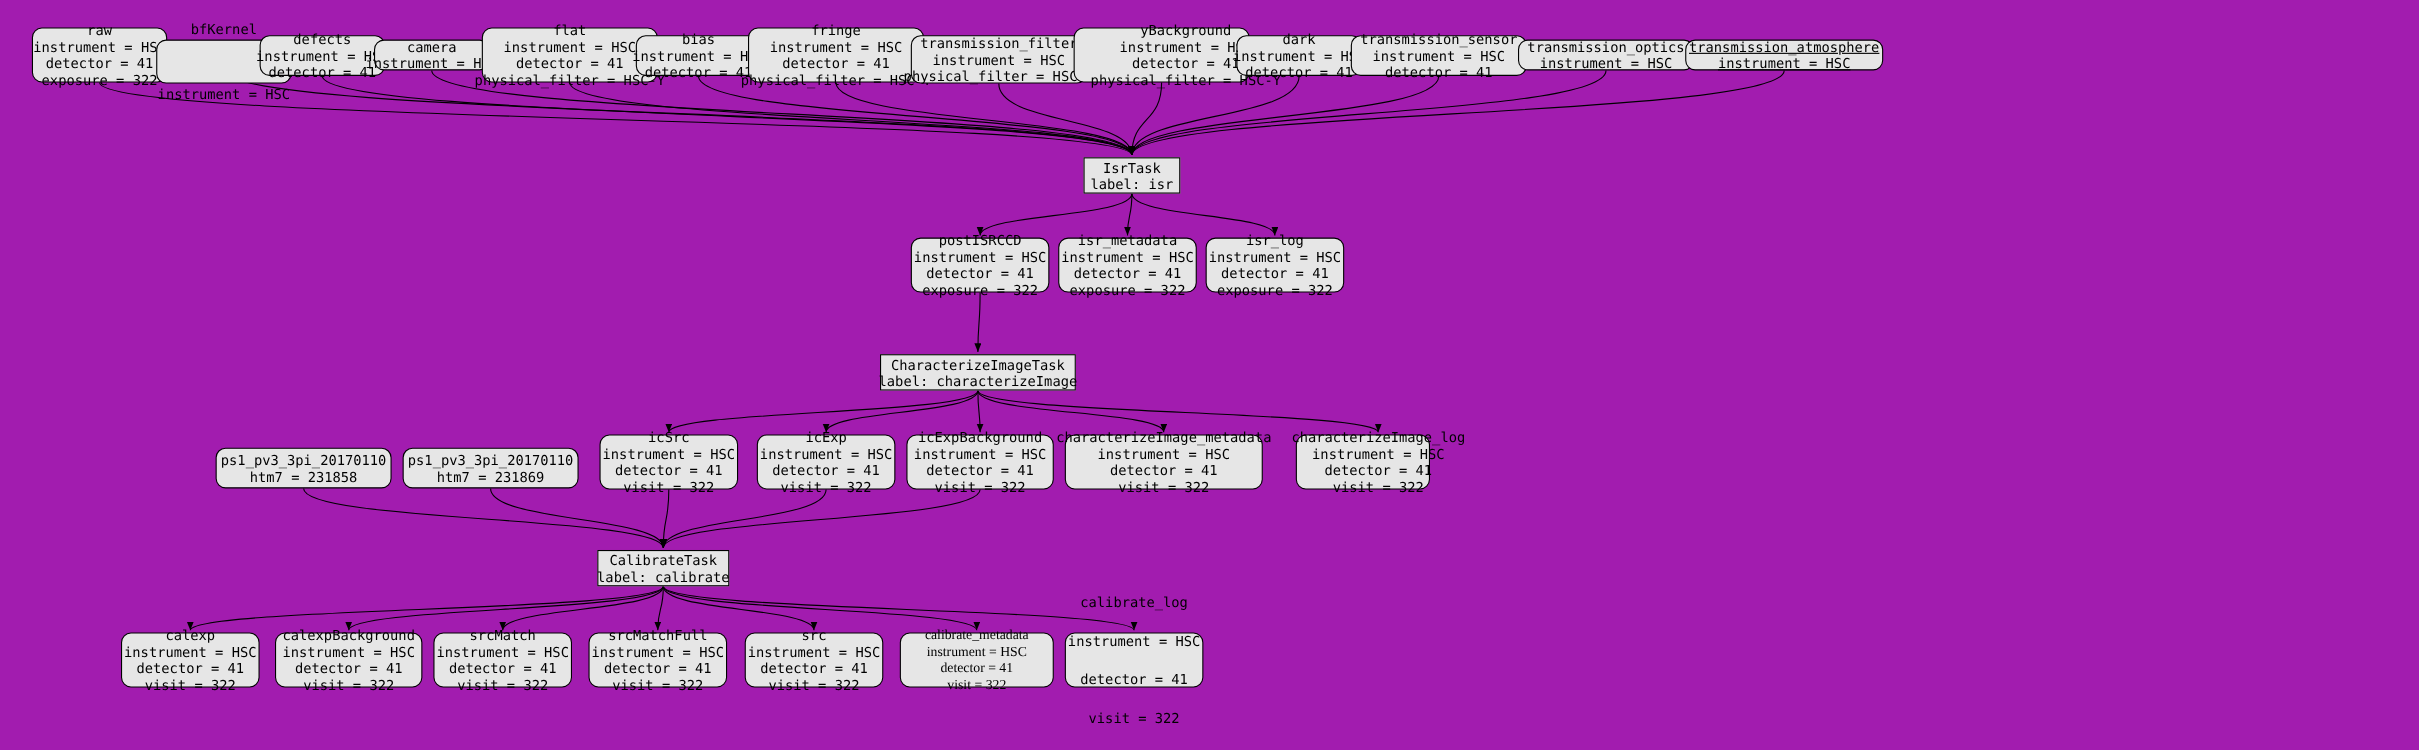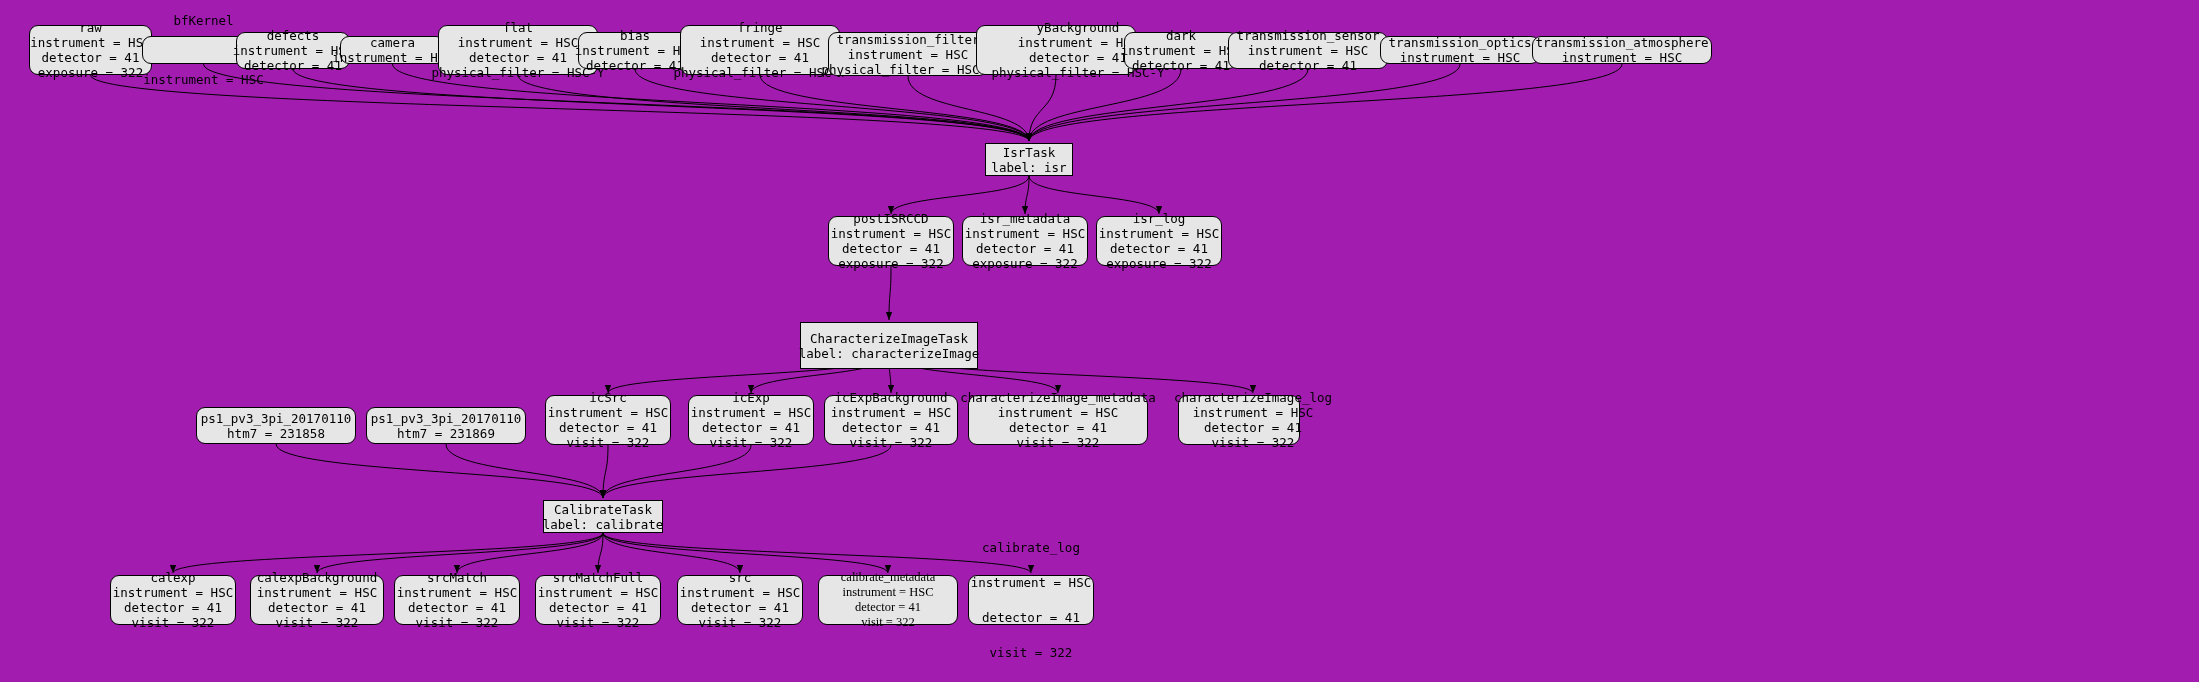--- a/index.html
+++ b/index.html
@@ -93,37 +93,37 @@
         <path d="M603,533 C603,556.1 317,551.9 317,573" marker-end="url(#arrow)"></path>
         <path d="M603,533 C603,556.1 457,551.9 457,573" marker-end="url(#arrow)"></path>
         <path d="M603,533 C603,556.1 598,551.9 598,573" marker-end="url(#arrow)"></path>
         <path d="M603,533 C603,556.1 740,551.9 740,573" marker-end="url(#arrow)"></path>
         <path d="M603,533 C603,556.1 888,551.9 888,573" marker-end="url(#arrow)"></path>
         <path d="M603,533 C603,556.1 1031,551.9 1031,573" marker-end="url(#arrow)"></path>
       </g>
   </svg>
   <div id="node-layer">
       <div class="node dataset" style="left: 29px; top: 25px; width: 123px; height: 50px;"><span class="line title">raw</span><span class="line">instrument = HSC</span><span class="line">detector = 41</span><span class="line">exposure = 322</span></div>
-      <div class="node dataset" style="left: 142px; top: 36px; width: 123px; height: 28px; gap: 44px;"><span class="line title">bfKernel</span><span class="line">instrument = HSC</span></div>
+      <div class="node dataset" style="left: 142px; top: 36px; width: 123px; height: 40px; gap: 44px;"><span class="line title">bfKernel</span><span class="line">instrument = HSC</span></div>
       <div class="node dataset" style="left: 236px; top: 32px; width: 114px; height: 37px;"><span class="line title">defects</span><span class="line">instrument = HSC</span><span class="line">detector = 41</span></div>
       <div class="node dataset" style="left: 340px; top: 36px; width: 105px; height: 28px;"><span class="line title">camera</span><span class="line">instrument = HSC</span></div>
       <div class="node dataset" style="left: 438px; top: 25px; width: 160px; height: 50px;"><span class="line title">flat</span><span class="line">instrument = HSC</span><span class="line">detector = 41</span><span class="line">physical_filter = HSC-Y</span></div>
       <div class="node dataset" style="left: 578px; top: 32px; width: 114px; height: 37px;"><span class="line title">bias</span><span class="line">instrument = HSC</span><span class="line">detector = 41</span></div>
       <div class="node dataset" style="left: 680px; top: 25px; width: 160px; height: 50px;"><span class="line title">fringe</span><span class="line">instrument = HSC</span><span class="line">detector = 41</span><span class="line">physical_filter = HSC-Y</span></div>
       <div class="node dataset" style="left: 828px; top: 32px; width: 160px; height: 44px;"><span class="line title">transmission_filter</span><span class="line">instrument = HSC</span><span class="line">physical_filter = HSC-Y</span></div>
       <div class="node dataset" style="left: 976px; top: 25px; width: 160px; height: 50px; padding-left: 44px;"><span class="line title">yBackground</span><span class="line">instrument = HSC</span><span class="line">detector = 41</span><span class="line">physical_filter = HSC-Y</span></div>
       <div class="node dataset" style="left: 1124px; top: 32px; width: 114px; height: 37px;"><span class="line title">dark</span><span class="line">instrument = HSC</span><span class="line">detector = 41</span></div>
       <div class="node dataset" style="left: 1228px; top: 32px; width: 160px; height: 37px;"><span class="line title">transmission_sensor</span><span class="line">instrument = HSC</span><span class="line">detector = 41</span></div>
       <div class="node dataset" style="left: 1380px; top: 36px; width: 160px; height: 28px;"><span class="line title">transmission_optics</span><span class="line">instrument = HSC</span></div>
-      <div class="node dataset" style="left: 1532px; top: 36px; width: 180px; height: 28px;"><span class="line title">transmission_atmosphere</span><span class="line">instrument = HSC</span></div>
+      <div class="node dataset" style="left: 1532px; top: 36px; width: 180px; height: 28px; text-decoration: underline;"><span class="line title">transmission_atmosphere</span><span class="line">instrument = HSC</span></div>
       <div class="node task" style="left: 985px; top: 143px; width: 88px; height: 33px;"><span class="line title">IsrTask</span><span class="line">label: isr</span></div>
       <div class="node dataset" style="left: 828px; top: 216px; width: 126px; height: 50px;"><span class="line title">postISRCCD</span><span class="line">instrument = HSC</span><span class="line">detector = 41</span><span class="line">exposure = 322</span></div>
       <div class="node dataset" style="left: 962px; top: 216px; width: 126px; height: 50px;"><span class="line title">isr_metadata</span><span class="line">instrument = HSC</span><span class="line">detector = 41</span><span class="line">exposure = 322</span></div>
       <div class="node dataset" style="left: 1096px; top: 216px; width: 126px; height: 50px;"><span class="line title">isr_log</span><span class="line">instrument = HSC</span><span class="line">detector = 41</span><span class="line">exposure = 322</span></div>
-      <div class="node task" style="left: 800px; top: 322px; width: 178px; height: 47px;"><span class="line title">CharacterizeImageTask</span><span class="line">label: characterizeImage</span></div>
+      <div class="node task" style="left: 800px; top: 322px; width: 178px; height: 33px;"><span class="line title">CharacterizeImageTask</span><span class="line">label: characterizeImage</span></div>
       <div class="node dataset" style="left: 196px; top: 407px; width: 160px; height: 37px;"><span class="line title">ps1_pv3_3pi_20170110</span><span class="line">htm7 = 231858</span></div>
       <div class="node dataset" style="left: 366px; top: 407px; width: 160px; height: 37px;"><span class="line title">ps1_pv3_3pi_20170110</span><span class="line">htm7 = 231869</span></div>
       <div class="node dataset" style="left: 545px; top: 395px; width: 126px; height: 50px;"><span class="line title">icSrc</span><span class="line">instrument = HSC</span><span class="line">detector = 41</span><span class="line">visit = 322</span></div>
       <div class="node dataset" style="left: 688px; top: 395px; width: 126px; height: 50px;"><span class="line title">icExp</span><span class="line">instrument = HSC</span><span class="line">detector = 41</span><span class="line">visit = 322</span></div>
       <div class="node dataset" style="left: 824px; top: 395px; width: 134px; height: 50px;"><span class="line title">icExpBackground</span><span class="line">instrument = HSC</span><span class="line">detector = 41</span><span class="line">visit = 322</span></div>
       <div class="node dataset" style="left: 968px; top: 395px; width: 180px; height: 50px;"><span class="line title">characterizeImage_metadata</span><span class="line">instrument = HSC</span><span class="line">detector = 41</span><span class="line">visit = 322</span></div>
       <div class="node dataset" style="left: 1178px; top: 395px; width: 122px; height: 50px; padding-left: 28px;"><span class="line title">characterizeImage_log</span><span class="line">instrument = HSC</span><span class="line">detector = 41</span><span class="line">visit = 322</span></div>
       <div class="node task" style="left: 543px; top: 500px; width: 120px; height: 33px;"><span class="line title">CalibrateTask</span><span class="line">label: calibrate</span></div>
       <div class="node dataset" style="left: 110px; top: 575px; width: 126px; height: 50px;"><span class="line title">calexp</span><span class="line">instrument = HSC</span><span class="line">detector = 41</span><span class="line">visit = 322</span></div>
       <div class="node dataset" style="left: 250px; top: 575px; width: 134px; height: 50px;"><span class="line title">calexpBackground</span><span class="line">instrument = HSC</span><span class="line">detector = 41</span><span class="line">visit = 322</span></div>

